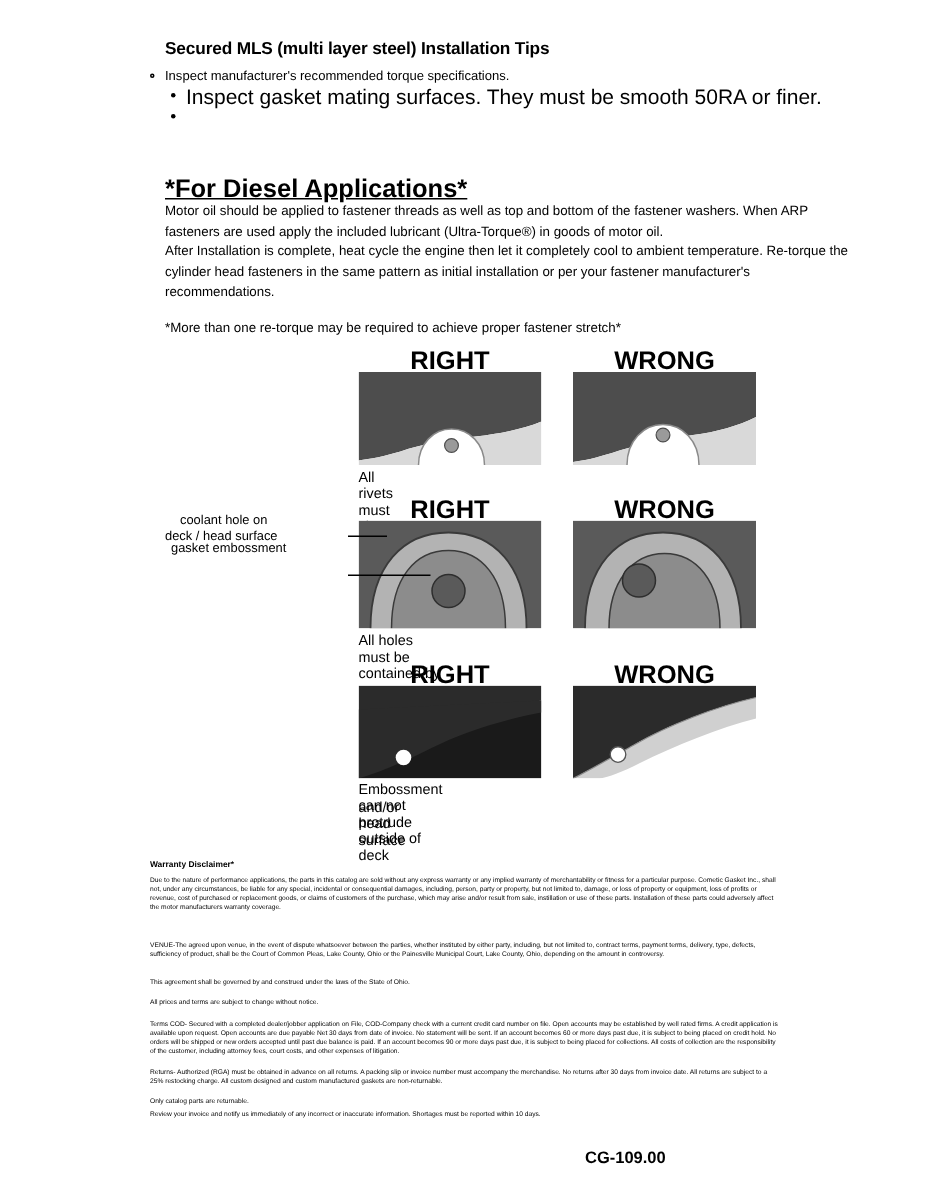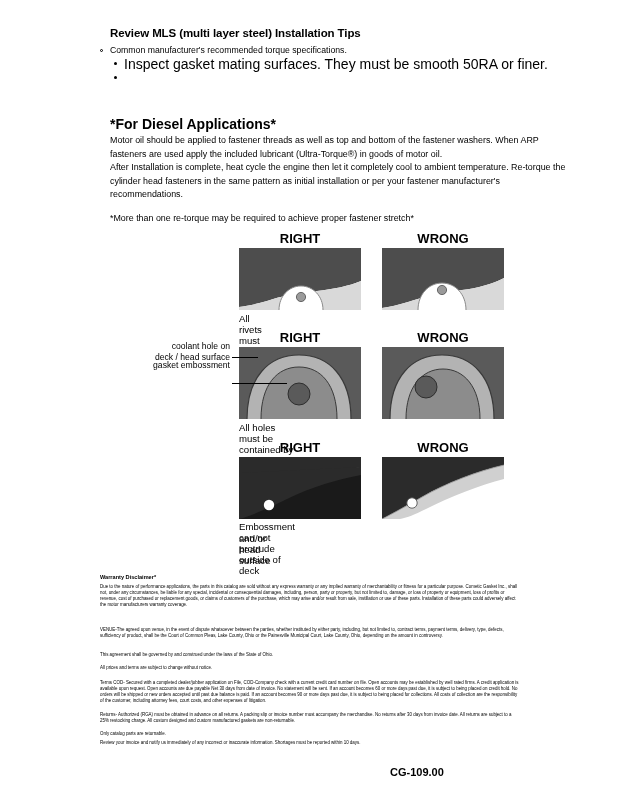--- a/index.html
+++ b/index.html
@@ -63,57 +63,58 @@
     top: 4.5px;
     width: 3.4px;
     height: 3.4px;
     background: #000;
     border-radius: 50%;
   }
   .diesel-head {
     position: absolute;
     left: 110px;
     top: 116px;
-    font-size: 14px;
-    font-weight: bold;
+    font-size: 17px;
+    font-weight: bold;
+    text-decoration: underline;
   }
   .para {
     position: absolute;
     left: 110px;
     font-size: 8.9px;
     line-height: 13.6px;
     width: 460px;
   }
   .p1 { top: 134px; }
   .p2 { top: 161px; }
   .p3 { top: 212px; }
 
   
   .figwrap { position: absolute; }
   .figlabel {
     position: absolute;
-    font-size: 13px;
+    font-size: 17px;
     font-weight: bold;
     text-align: center;
   }
   .caption {
     position: absolute;
     font-size: 9.6px;
   }
   .panel {
     position: absolute;
     overflow: hidden;
     background: #ffffff;
   }
 
   
   .callout {
     position: absolute;
     font-size: 8.6px;
-    text-align: right;
+    text-align: left;
   }
   .leader {
     position: absolute;
     background: #000;
     height: 1px;
   }
 
   
   .warr-title {
     position: absolute;
@@ -136,24 +137,24 @@
     top: 766px;
     font-size: 11px;
     font-weight: bold;
   }
 </style>
 </head>
 <body>
 
 <div class="page">
 
-  <div class="title">Review MLS (multi layer steel) Installation Tips</div>
+  <div class="title">Secured MLS (multi layer steel) Installation Tips</div>
 
   <div class="bullets">
-    <div class="b1"><span class="mk"></span><span>Common manufacturer's recommended torque specifications.</span></div>
+    <div class="b1"><span class="mk"></span><span>Inspect manufacturer's recommended torque specifications.</span></div>
     <div class="b2"><span class="mk"></span><span>Inspect gasket mating surfaces.  They must be smooth 50RA or finer.</span></div>
     <div class="b2"><span class="mk"></span></div>
   </div>
 
   <div class="diesel-head">*For Diesel Applications*</div>
   <div class="para p1">Motor oil should be applied to fastener threads as well as top and bottom of the fastener washers. When ARP fasteners are used apply the included lubricant (Ultra-Torque®) in goods of motor oil.</div>
   <div class="para p3">*More than one re-torque may be required to achieve proper fastener stretch*</div>
   <div class="para p2">After Installation is complete, heat cycle the engine then let it completely cool to ambient temperature. Re-torque the cylinder head fasteners in the same pattern as initial installation or per your fastener manufacturer's recommendations.</div>
 
   <div class="figwrap">

